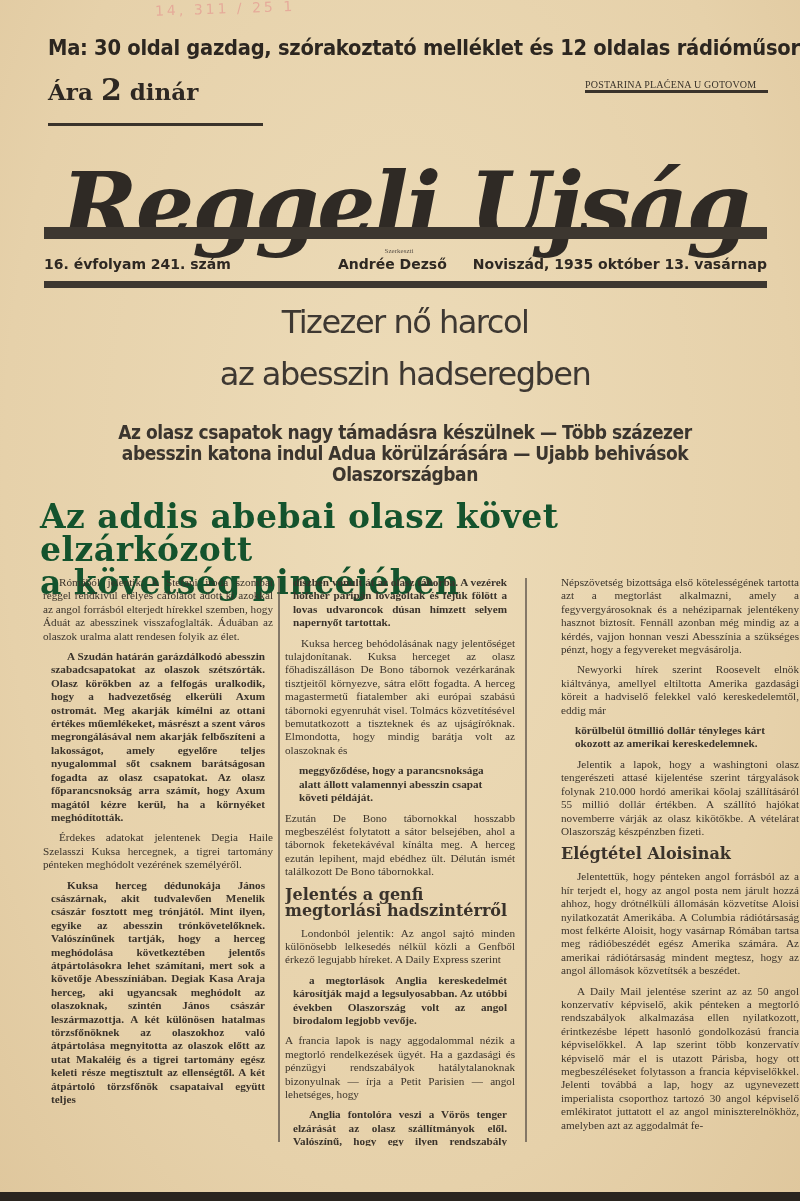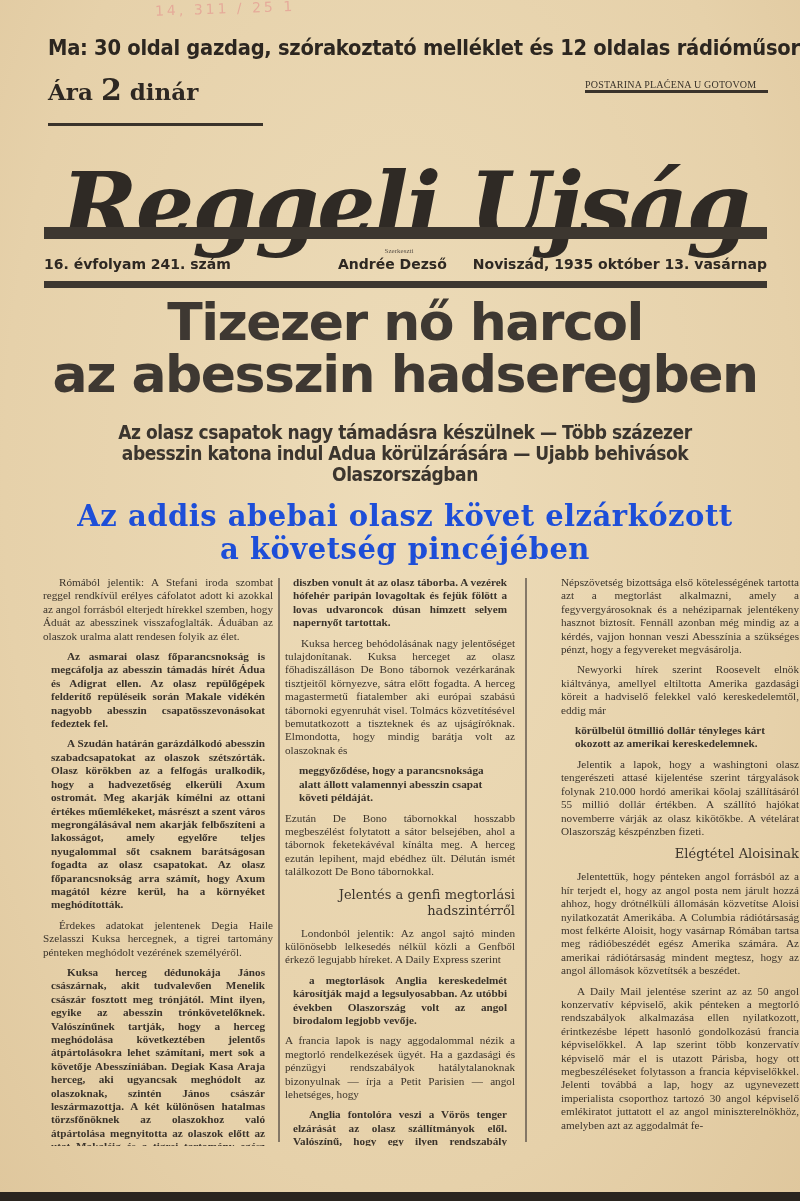--- a/index.html
+++ b/index.html
@@ -55,52 +55,52 @@
   .editor-label {
     position: absolute; left: 324px; top: 247px; width: 150px; text-align: center;
     font-size: 7px; color: #5a5148; font-family: "Liberation Serif", serif;
   }
   .edition-bar {
     position: absolute; left: 44px; top: 281px; width: 723px; height: 7px;
     background: #3d3730;
   }
   .headline {
     position: absolute; left: 40px; top: 296px; width: 730px; text-align: center;
-    font-family: "DejaVu Sans", sans-serif; font-weight: bold; color: #3e3832;
-    font-size: 52px; line-height: 52px; letter-spacing: -1.5px;
+    font-family: "DejaVu Sans", sans-serif; font-weight: normal; color: #3e3832;
+    font-size: 32px; line-height: 52px; letter-spacing: -1.5px;
   }
   .deck {
     position: absolute; left: 70px; top: 422px; width: 670px; text-align: center;
     font-family: "DejaVu Sans", sans-serif; font-weight: bold; color: #3b352e;
     font-size: 19px; line-height: 21px; letter-spacing: -0.5px;
     transform: scaleX(0.9); transform-origin: center;
   }
   .subhead {
-    position: absolute; left: 40px; top: 500px; width: 730px; text-align: center;
-    font-family: "DejaVu Serif", serif; font-weight: bold; color: #1d4ed8;
-    font-size: 29px; line-height: 33px; letter-spacing: 0.5px;
+    position: absolute; left: 40px; top: 500px; width: 730px; 
+    font-family: "DejaVu Serif", serif; font-weight: bold; color: #14532d;
+    font-size: 33px; line-height: 33px; letter-spacing: 0.5px;
   }
   .col {
     position: absolute; top: 576px; height: 570px; overflow: hidden;
     font-family: "Liberation Serif", serif; font-size: 11.2px; line-height: 13.4px;
     color: #3a332b; text-align: justify;
   }
   .col1 { left: 43px; width: 230px; }
   .col2 { left: 285px; width: 230px; }
   .col3 { left: 533px; width: 238px; margin-left: 28px; }
   .rule { position: absolute; top: 578px; width: 2px; height: 564px; background: #5a5148; opacity: .7; }
   .rule1 { left: 278px; }
   .rule2 { left: 525px; }
   .col p { margin-bottom: 7px; text-indent: 16px; }
   .col p.noind { text-indent: 0; }
   .col p.bold { font-weight: bold; padding: 0 8px; }
   .col p.bold-c { font-weight: bold; padding: 0 14px; text-align: left; text-indent: 0; }
   .col h3 {
-    font-family: "DejaVu Serif", serif; font-weight: normal; font-size: 13px;
-    line-height: 16px; text-align: right; margin: 8px 0 8px; color: #3a332b;
+    font-family: "DejaVu Serif", serif; font-weight: bold; font-size: 16px;
+    line-height: 16px; text-align: left; margin: 8px 0 8px; color: #3a332b;
   }
   .bottom-bar {
     position: absolute; left: 0; top: 1192px; width: 800px; height: 9px; background: #2a241f;
   }
 </style>
 </head>
 <body>
 
 <div class="stamp">14, 311 / 25 1 </div>
 
@@ -133,21 +133,20 @@
 <div class="subhead">
   <div>Az addis abebai olasz követ elzárkózott</div>
   <div>a követség pincéjében</div>
 </div>
 
 <div class="rule rule1"></div>
 <div class="rule rule2"></div>
 
 <div class="col col1">
   <p>Rómából jelentik: A Stefani iroda szombat reggel rendkívül erélyes cáfolatot adott ki azokkal az angol forrásból elterjedt hírekkel szemben, hogy Áduát az abesszinek visszafoglalták. Áduában az olaszok uralma alatt rendesen folyik az élet.</p>
-  <p class="bold">Az asmarai olasz főparancsnokság is megcáfolja az abesszin támadás hírét Ádua és Adigrat ellen. Az olasz repülőgépek felderítő repüléseik során Makale vidékén nagyobb abesszin csapatösszevonásokat fedeztek fel.</p>
   <p class="bold">A Szudán határán garázdálkodó abesszin szabadcsapatokat az olaszok szétszórták. Olasz körökben az a felfogás uralkodik, hogy a hadvezetőség elkerüli Axum ostromát. Meg akarják kímélni az ottani értékes műemlékeket, másrészt a szent város megrongálásával nem akarják felbőszíteni a lakosságot, amely egyelőre teljes nyugalommal sőt csaknem barátságosan fogadta az olasz csapatokat. Az olasz főparancsnokság arra számít, hogy Axum magától kézre kerül, ha a környéket meghódították.</p>
   <p>Érdekes adatokat jelentenek Degia Haile Szelasszi Kuksa hercegnek, a tigrei tartomány pénteken meghódolt vezérének személyéről.</p>
   <p class="bold">Kuksa herceg dédunokája János császárnak, akit tudvalevően Menelik császár fosztott meg trónjától. Mint ilyen, egyike az abesszin trónkövetelőknek. Valószínűnek tartják, hogy a herceg meghódolása következtében jelentős átpártolásokra lehet számítani, mert sok a követője Abesszíniában. Degiak Kasa Araja herceg, aki ugyancsak meghódolt az olaszoknak, szintén János császár leszármazottja. A két különösen hatalmas törzsfőnöknek az olaszokhoz való átpártolása megnyitotta az olaszok előtt az utat Makaléig és a tigrei tartomány egész keleti része megtisztult az ellenségtől. A két átpártoló törzsfőnök csapataival együtt teljes</p>
 </div>
 
 <div class="col col2">
   <p class="bold noind">diszben vonult át az olasz táborba. A vezérek hófehér paripán lovagoltak és fejük fölött a lovas udvaroncok dúsan hímzett selyem napernyőt tartottak.</p>
   <p>Kuksa herceg behódolásának nagy jelentőséget tulajdonítanak. Kuksa herceget az olasz főhadiszálláson De Bono tábornok vezérkarának tisztjeitől környezve, sátra előtt fogadta. A herceg magastermetű fiatalember aki európai szabású tábornoki egyenruhát visel. Tolmács közvetítésével bemutatkozott a tiszteknek és az ujságíróknak. Elmondotta, hogy mindig barátja volt az olaszoknak és</p>
   <p class="bold-c">meggyőződése, hogy a parancsnoksága alatt állott valamennyi abesszin csapat követi példáját.</p>
   <p class="noind">Ezután De Bono tábornokkal hosszabb megbeszélést folytatott a sátor belsejében, ahol a tábornok feketekávéval kínálta meg. A herceg ezután lepihent, majd ebédhez ült. Délután ismét találkozott De Bono tábornokkal.</p>

